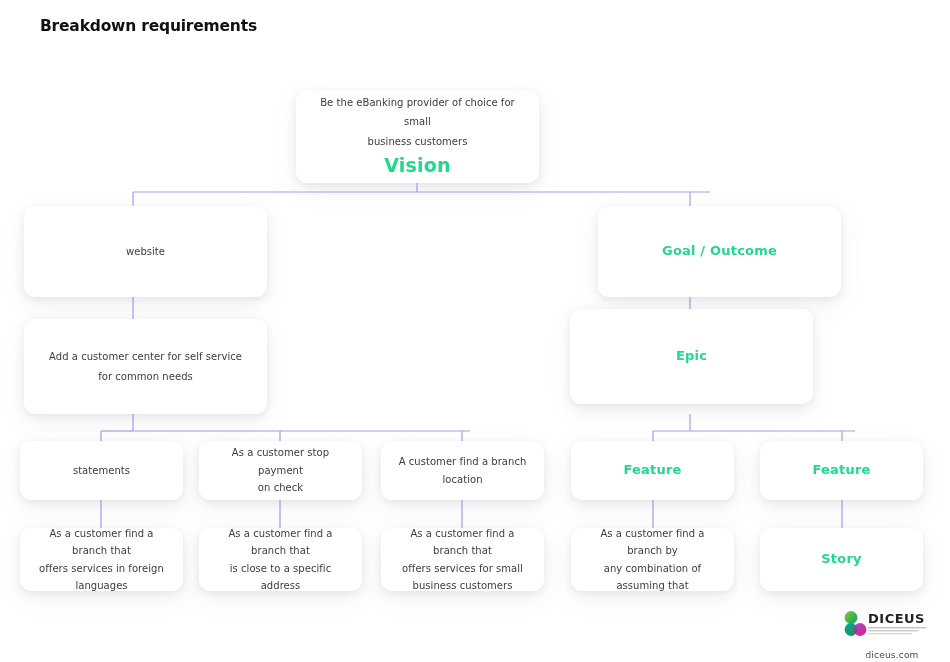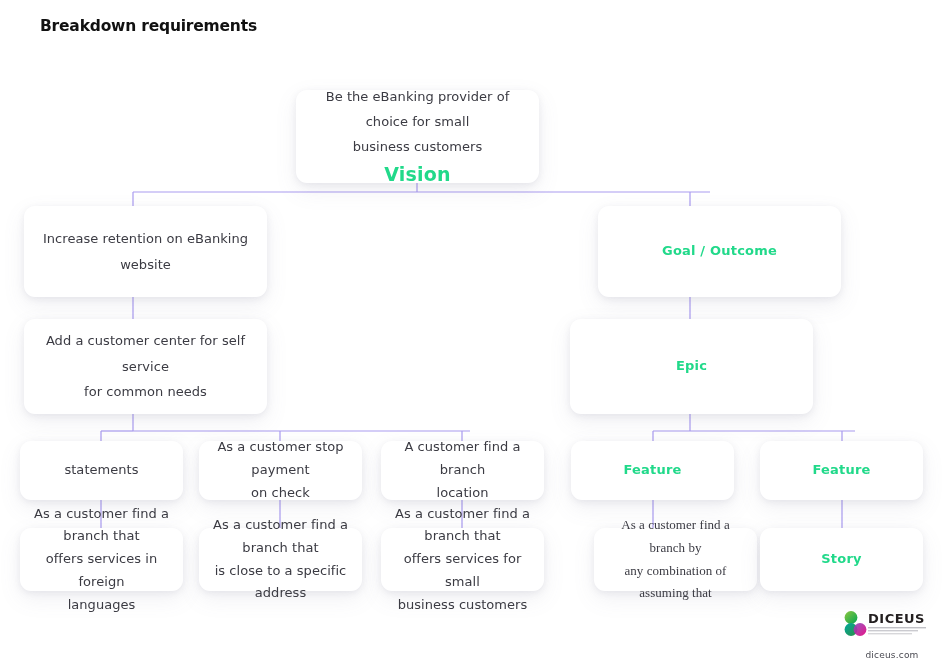--- a/index.html
+++ b/index.html
@@ -48,21 +48,21 @@
     justify-content: center;
     box-sizing: border-box;
     padding: 6px 12px;
   }
   .card-text {
     text-align: center;
     width: 100%;
   }
   .card-text .ln {
     display: block;
-    font-size: 13px;
+    font-size: 10px;
     color: #3b3b43;
     line-height: 1.95;
     letter-spacing: 0.05px;
   }
   .label-card .card-text .ln {
     color: #21d98a;
     font-size: 13px;
     font-weight: bold;
     line-height: 1.4;
     letter-spacing: 0.2px;
@@ -139,39 +139,38 @@
   <div class="card vision-card" style="left:296px; top:90px; width:243px; height:93px;">
     <div class="card-text">
       <span class="ln">Be the  eBanking provider of choice for small</span>
       <span class="ln">business customers</span>
       <span class="vision-lbl">Vision</span>
     </div>
   </div>
 
   <div class="card" style="left:24px; top:206px; width:243px; height:91px;">
     <div class="card-text">
-      <span class="ln">Increase retention on eBanking</span>
       <span class="ln">website</span>
     </div>
   </div>
 
   <div class="card label-card" style="left:598px; top:206px; width:243px; height:91px;">
     <div class="card-text">
       <span class="ln">Goal / Outcome</span>
     </div>
   </div>
 
   <div class="card" style="left:24px; top:319px; width:243px; height:95px;">
     <div class="card-text">
       <span class="ln">Add a customer center for self service</span>
       <span class="ln">for  common needs</span>
     </div>
   </div>
 
-  <div class="card label-card" style="left:570px; top:319px; width:243px; height:95px;align-items:center;">
+  <div class="card label-card" style="left:570px; top:309px; width:243px; height:95px;align-items:center;">
     <div class="card-text">
       <span class="ln">Epic</span>
     </div>
   </div>
 
   <div class="card feature-row" style="left:20px; top:441px; width:163px; height:59px;">
     <div class="card-text">
       <span class="ln">statements</span>
     </div>
   </div>
@@ -219,21 +218,21 @@
   </div>
 
   <div class="card story-row" style="left:381px; top:528px; width:163px; height:63px;">
     <div class="card-text">
       <span class="ln">As a customer find a branch that</span>
       <span class="ln">offers services for small</span>
       <span class="ln">business customers</span>
     </div>
   </div>
 
-  <div class="card story-row" style="left:594px; top:528px; width:163px; height:63px;font-family:Liberation Serif, serif;">
+  <div class="card story-row" style="left:571px; top:528px; width:163px; height:63px;">
     <div class="card-text">
       <span class="ln">As a customer find a branch by</span>
       <span class="ln">any combination of assuming that</span>
     </div>
   </div>
 
   <div class="card label-card story-row" style="left:760px; top:528px; width:163px; height:63px;">
     <div class="card-text">
       <span class="ln">Story</span>
     </div>

